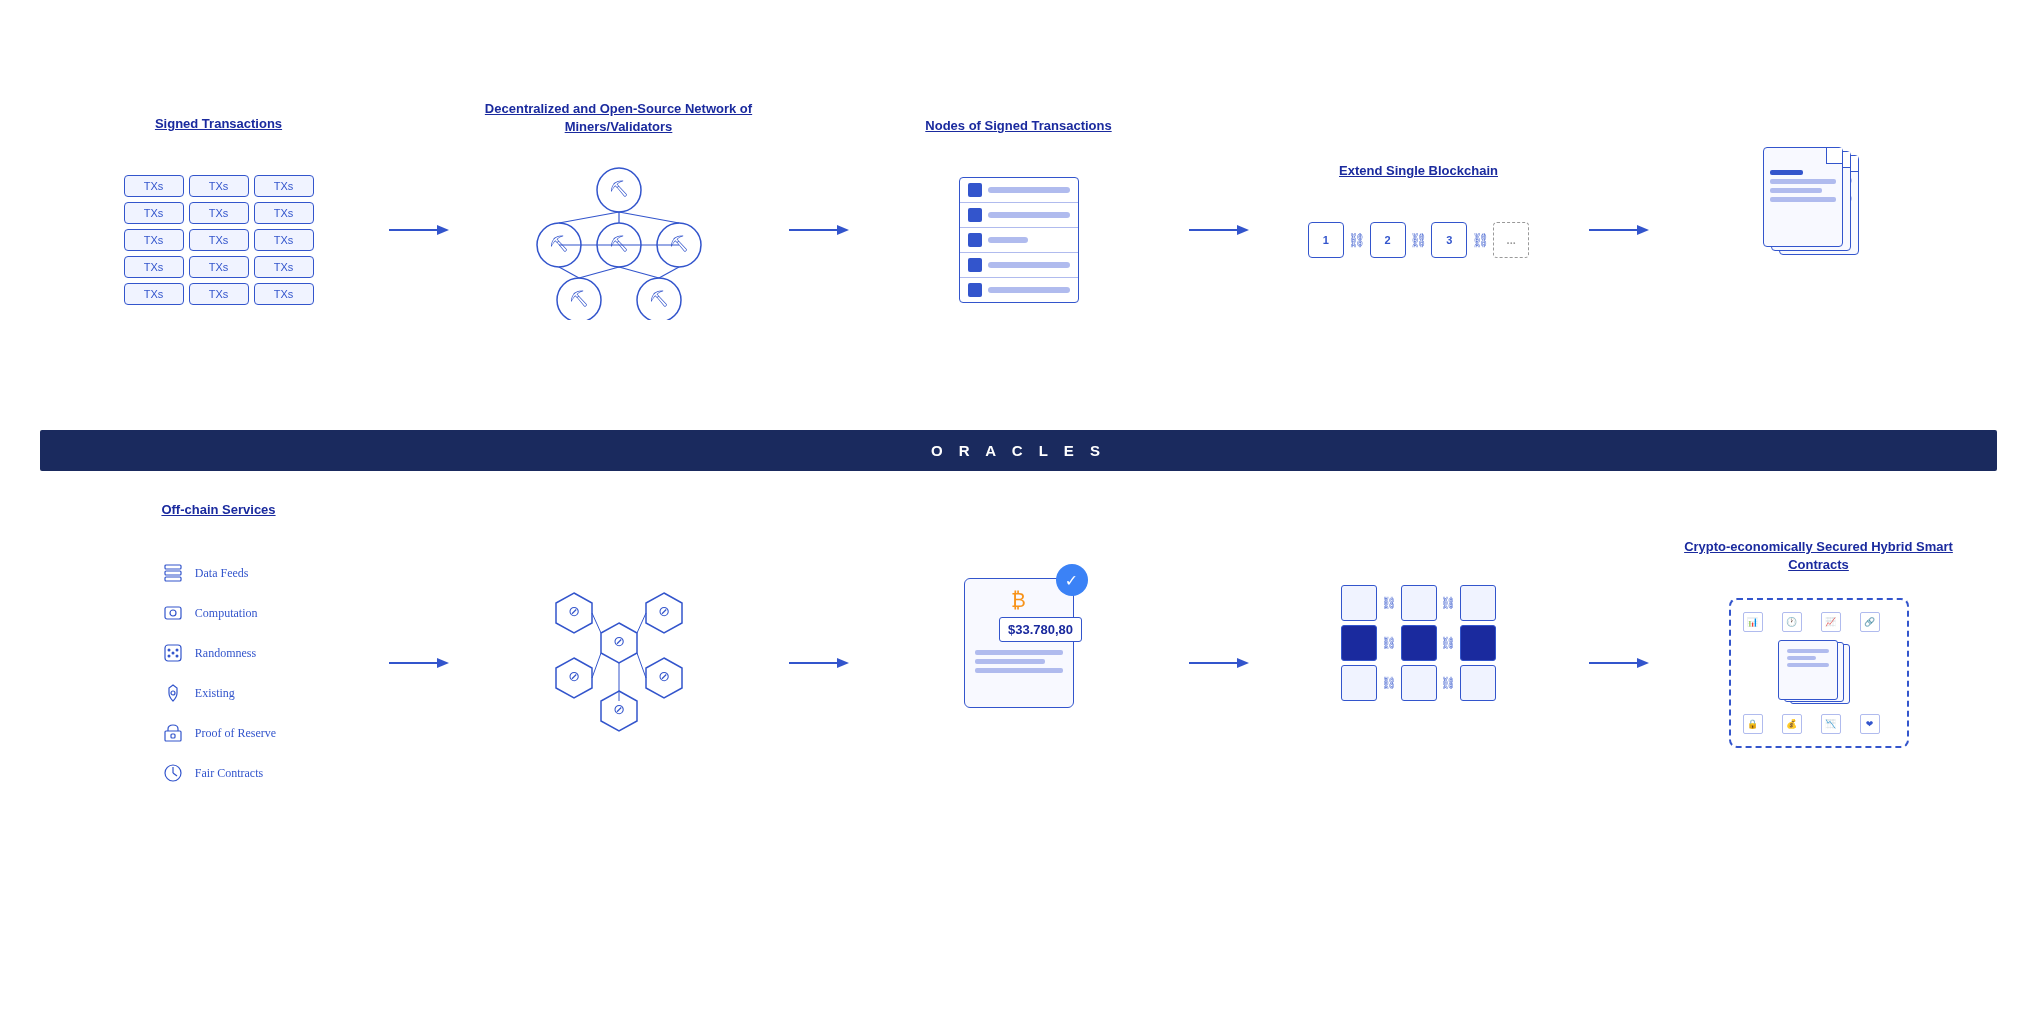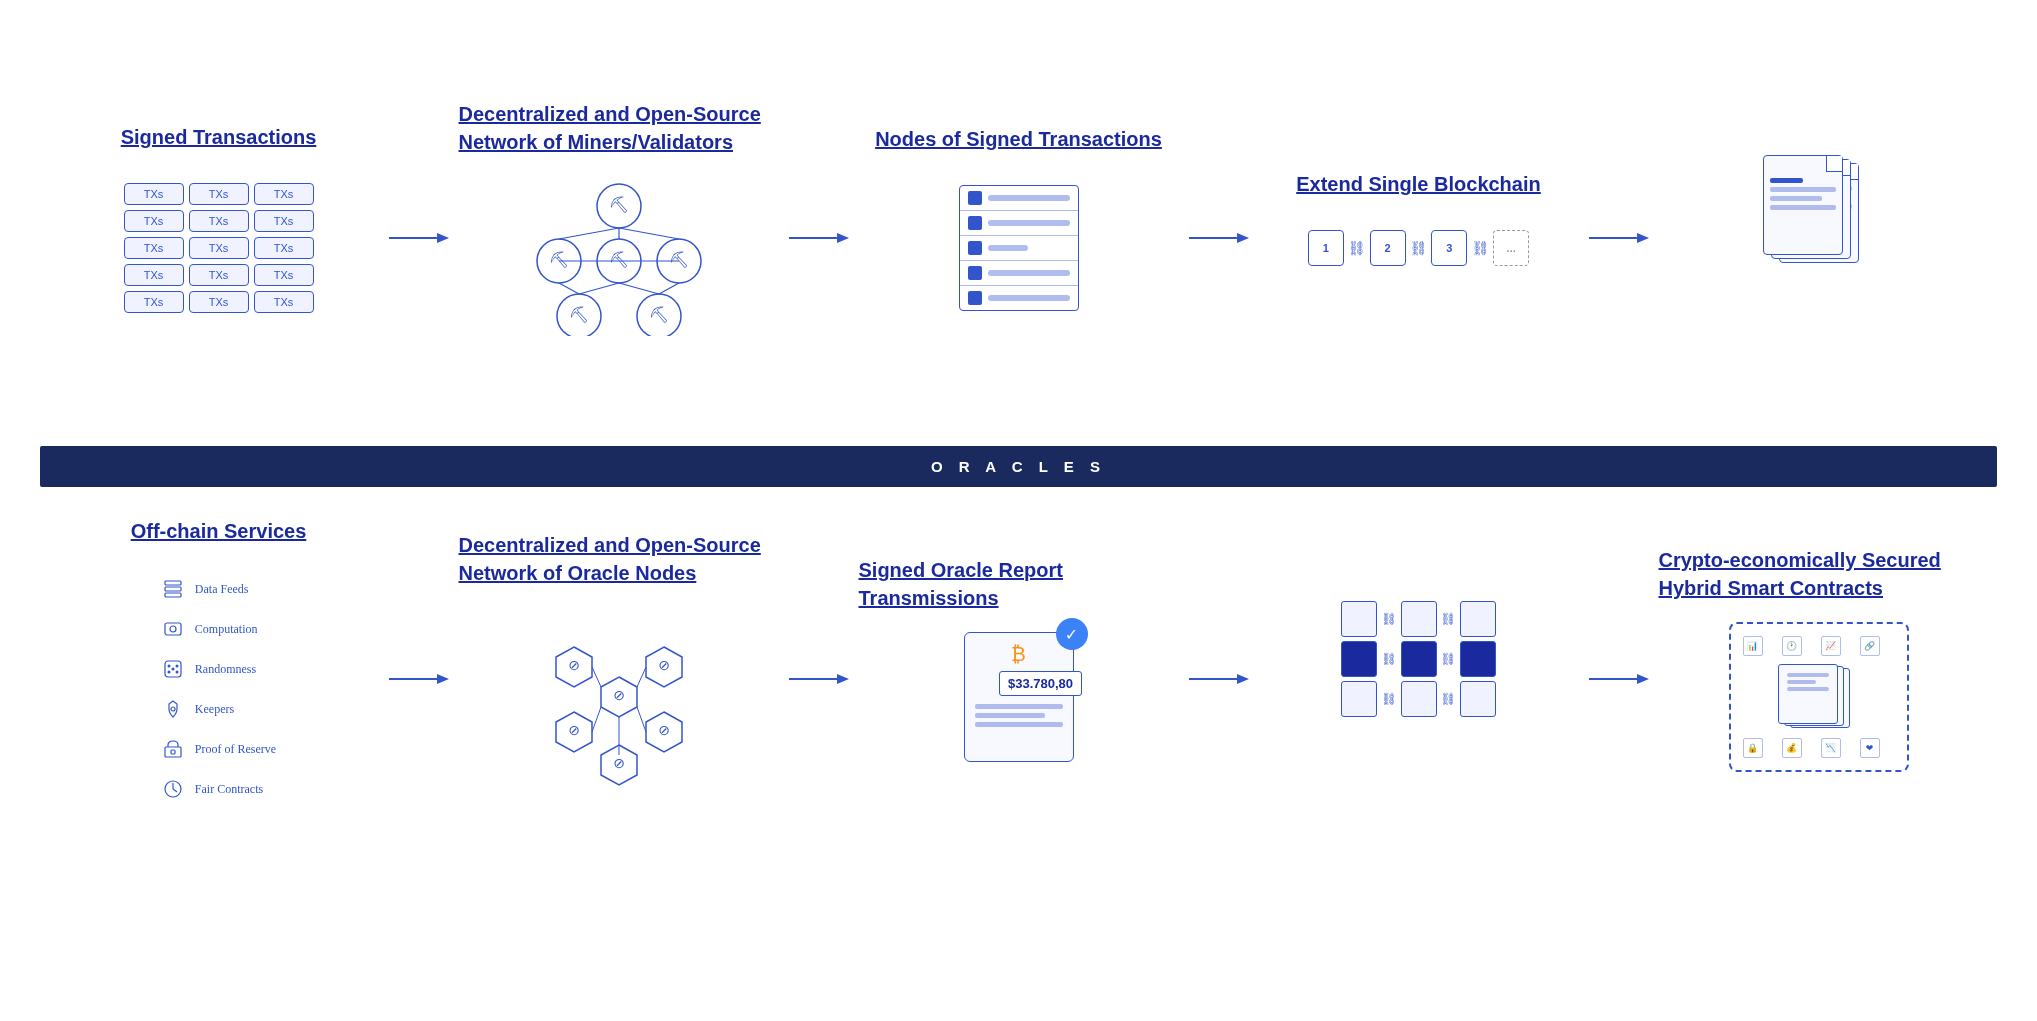--- a/index.html
+++ b/index.html
@@ -37,24 +37,24 @@
 
     .diagram-item {
       display: flex;
       flex-direction: column;
       align-items: center;
       width: 320px;
       flex-shrink: 0;
     }
 
     .diagram-item .item-title {
-      font-size: 20px;
+      font-size: 13px;
       font-weight: 700;
       color: #1a2a9e;
-      text-align: left;
+      text-align: center;
       text-decoration: underline;
       margin-bottom: 20px;
       line-height: 1.4;
       min-height: 40px;
     }
 
     .arrow-container {
       display: flex;
       align-items: center;
       justify-content: center;
@@ -475,21 +475,21 @@
           </div>
           <span>Randomness</span>
         </div>
         <div class="service-item">
           <div class="service-icon">
             <svg width="20" height="20" viewBox="0 0 20 20">
               <path d="M10 2 L14 5 L14 10 C14 14 10 18 10 18 C10 18 6 14 6 10 L6 5 Z" fill="none" stroke="#3355cc" stroke-width="1.2"></path>
               <circle cx="10" cy="10" r="2" fill="none" stroke="#3355cc" stroke-width="1.2"></circle>
             </svg>
           </div>
-          <span>Keepers</span>
+          <span>Existing</span>
         </div>
         <div class="service-item">
           <div class="service-icon">
             <svg width="20" height="20" viewBox="0 0 20 20">
               <rect x="2" y="8" width="16" height="10" fill="none" stroke="#3355cc" stroke-width="1.2" rx="1"></rect>
               <path d="M5 8 L5 6 C5 3.5 7 2 10 2 C13 2 15 3.5 15 6 L15 8" fill="none" stroke="#3355cc" stroke-width="1.2"></path>
               <rect x="8" y="11" width="4" height="4" fill="none" stroke="#3355cc" stroke-width="1.2" rx="1"></rect>
             </svg>
           </div>
           <span>Proof of Reserve</span>
@@ -510,21 +510,20 @@
     <div class="arrow-container">
       <div class="arrow">
         <svg viewBox="0 0 60 20" fill="none">
           <line x1="0" y1="10" x2="50" y2="10" stroke="#3355cc" stroke-width="2"></line>
           <polygon points="48,5 60,10 48,15" fill="#3355cc"></polygon>
         </svg>
       </div>
     </div>
 
     <div class="diagram-item">
-      <div class="item-title">Decentralized and Open-Source Network of Oracle Nodes</div>
       <svg class="oracle-network" viewBox="0 0 180 180">
 
         <polygon points="90,70 108,80 108,100 90,110 72,100 72,80" fill="none" stroke="#3355cc" stroke-width="1.5"></polygon>
         <text x="90" y="93" text-anchor="middle" font-size="14" fill="#3355cc">⊘</text>
 
         <polygon points="45,40 63,50 63,70 45,80 27,70 27,50" fill="none" stroke="#3355cc" stroke-width="1.5"></polygon>
         <text x="45" y="63" text-anchor="middle" font-size="14" fill="#3355cc">⊘</text>
 
         <polygon points="135,40 153,50 153,70 135,80 117,70 117,50" fill="none" stroke="#3355cc" stroke-width="1.5"></polygon>
         <text x="135" y="63" text-anchor="middle" font-size="14" fill="#3355cc">⊘</text>
@@ -549,21 +548,20 @@
     <div class="arrow-container">
       <div class="arrow">
         <svg viewBox="0 0 60 20" fill="none">
           <line x1="0" y1="10" x2="50" y2="10" stroke="#3355cc" stroke-width="2"></line>
           <polygon points="48,5 60,10 48,15" fill="#3355cc"></polygon>
         </svg>
       </div>
     </div>
 
     <div class="diagram-item">
-      <div class="item-title">Signed Oracle Report Transmissions</div>
       <div class="oracle-report">
         <div class="oracle-check">
           <span>✓</span>
         </div>
         <div class="bitcoin-symbol">₿</div>
         <div class="oracle-price">$33.780,80</div>
         <div class="oracle-report-lines">
           <div style="height:5px;background:#b0bbee;border-radius:2px;"></div>
           <div style="height:5px;background:#b0bbee;border-radius:2px;width:80%;"></div>
           <div style="height:5px;background:#b0bbee;border-radius:2px;"></div>

